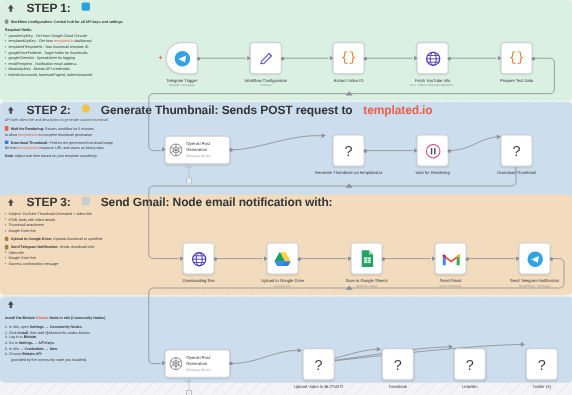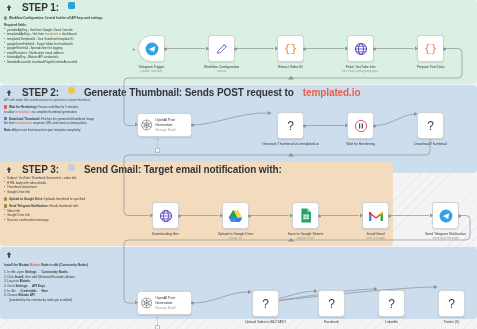--- a/index.html
+++ b/index.html
@@ -200,30 +200,30 @@
       <div class="linehead">
           <span class="mini-ico" style="background:#3f7fd1"></span>
         <span><span class="b">Download Thumbnail:</span><span> Fetches the generated thumbnail image</span></span>
         </div>
       <div><span>file from </span><span class="hl">templated.io</span><span> response URL and stores as binary data</span></div>
       <div class="spacer"></div>
       <div><span class="b">Note:</span><span> Adjust wait time based on your template complexity</span></div>
     </div>
   </div>
 
-  <div class="step" style="left:0; top:162px; width:393px; height:84px; background:#f3dcbe;">
+  <div class="step" style="left:0; top:162px; width:477px; height:84px; background:#f3dcbe;">
     <div class="step-title">
       <span class="pin-icon">
         <svg viewBox="0 0 10 10" width="8" height="8">
             <path d="M5 1 L8 5 H6.2 V8.4 H3.8 V5 H2 Z" fill="#4a4a50"></path>
           </svg>
       </span>
       <span>STEP 3:</span>
       <span class="emoji-badge" style="background:#c9cdd4"></span>
-      <span>Send Gmail: Target email notification with:</span>
+      <span>Send Gmail: Node email notification with:</span>
     </div>
 
     <div class="note" style="left:4px; top:14px; width:132px;">
       <ul>
         <li>Subject: YouTube Thumbnail Generated + video title</li>
         <li>HTML body with video details</li>
         <li>Thumbnail attachment</li>
         <li>Google Drive link</li>
       </ul>
       <div class="spacer"></div>

